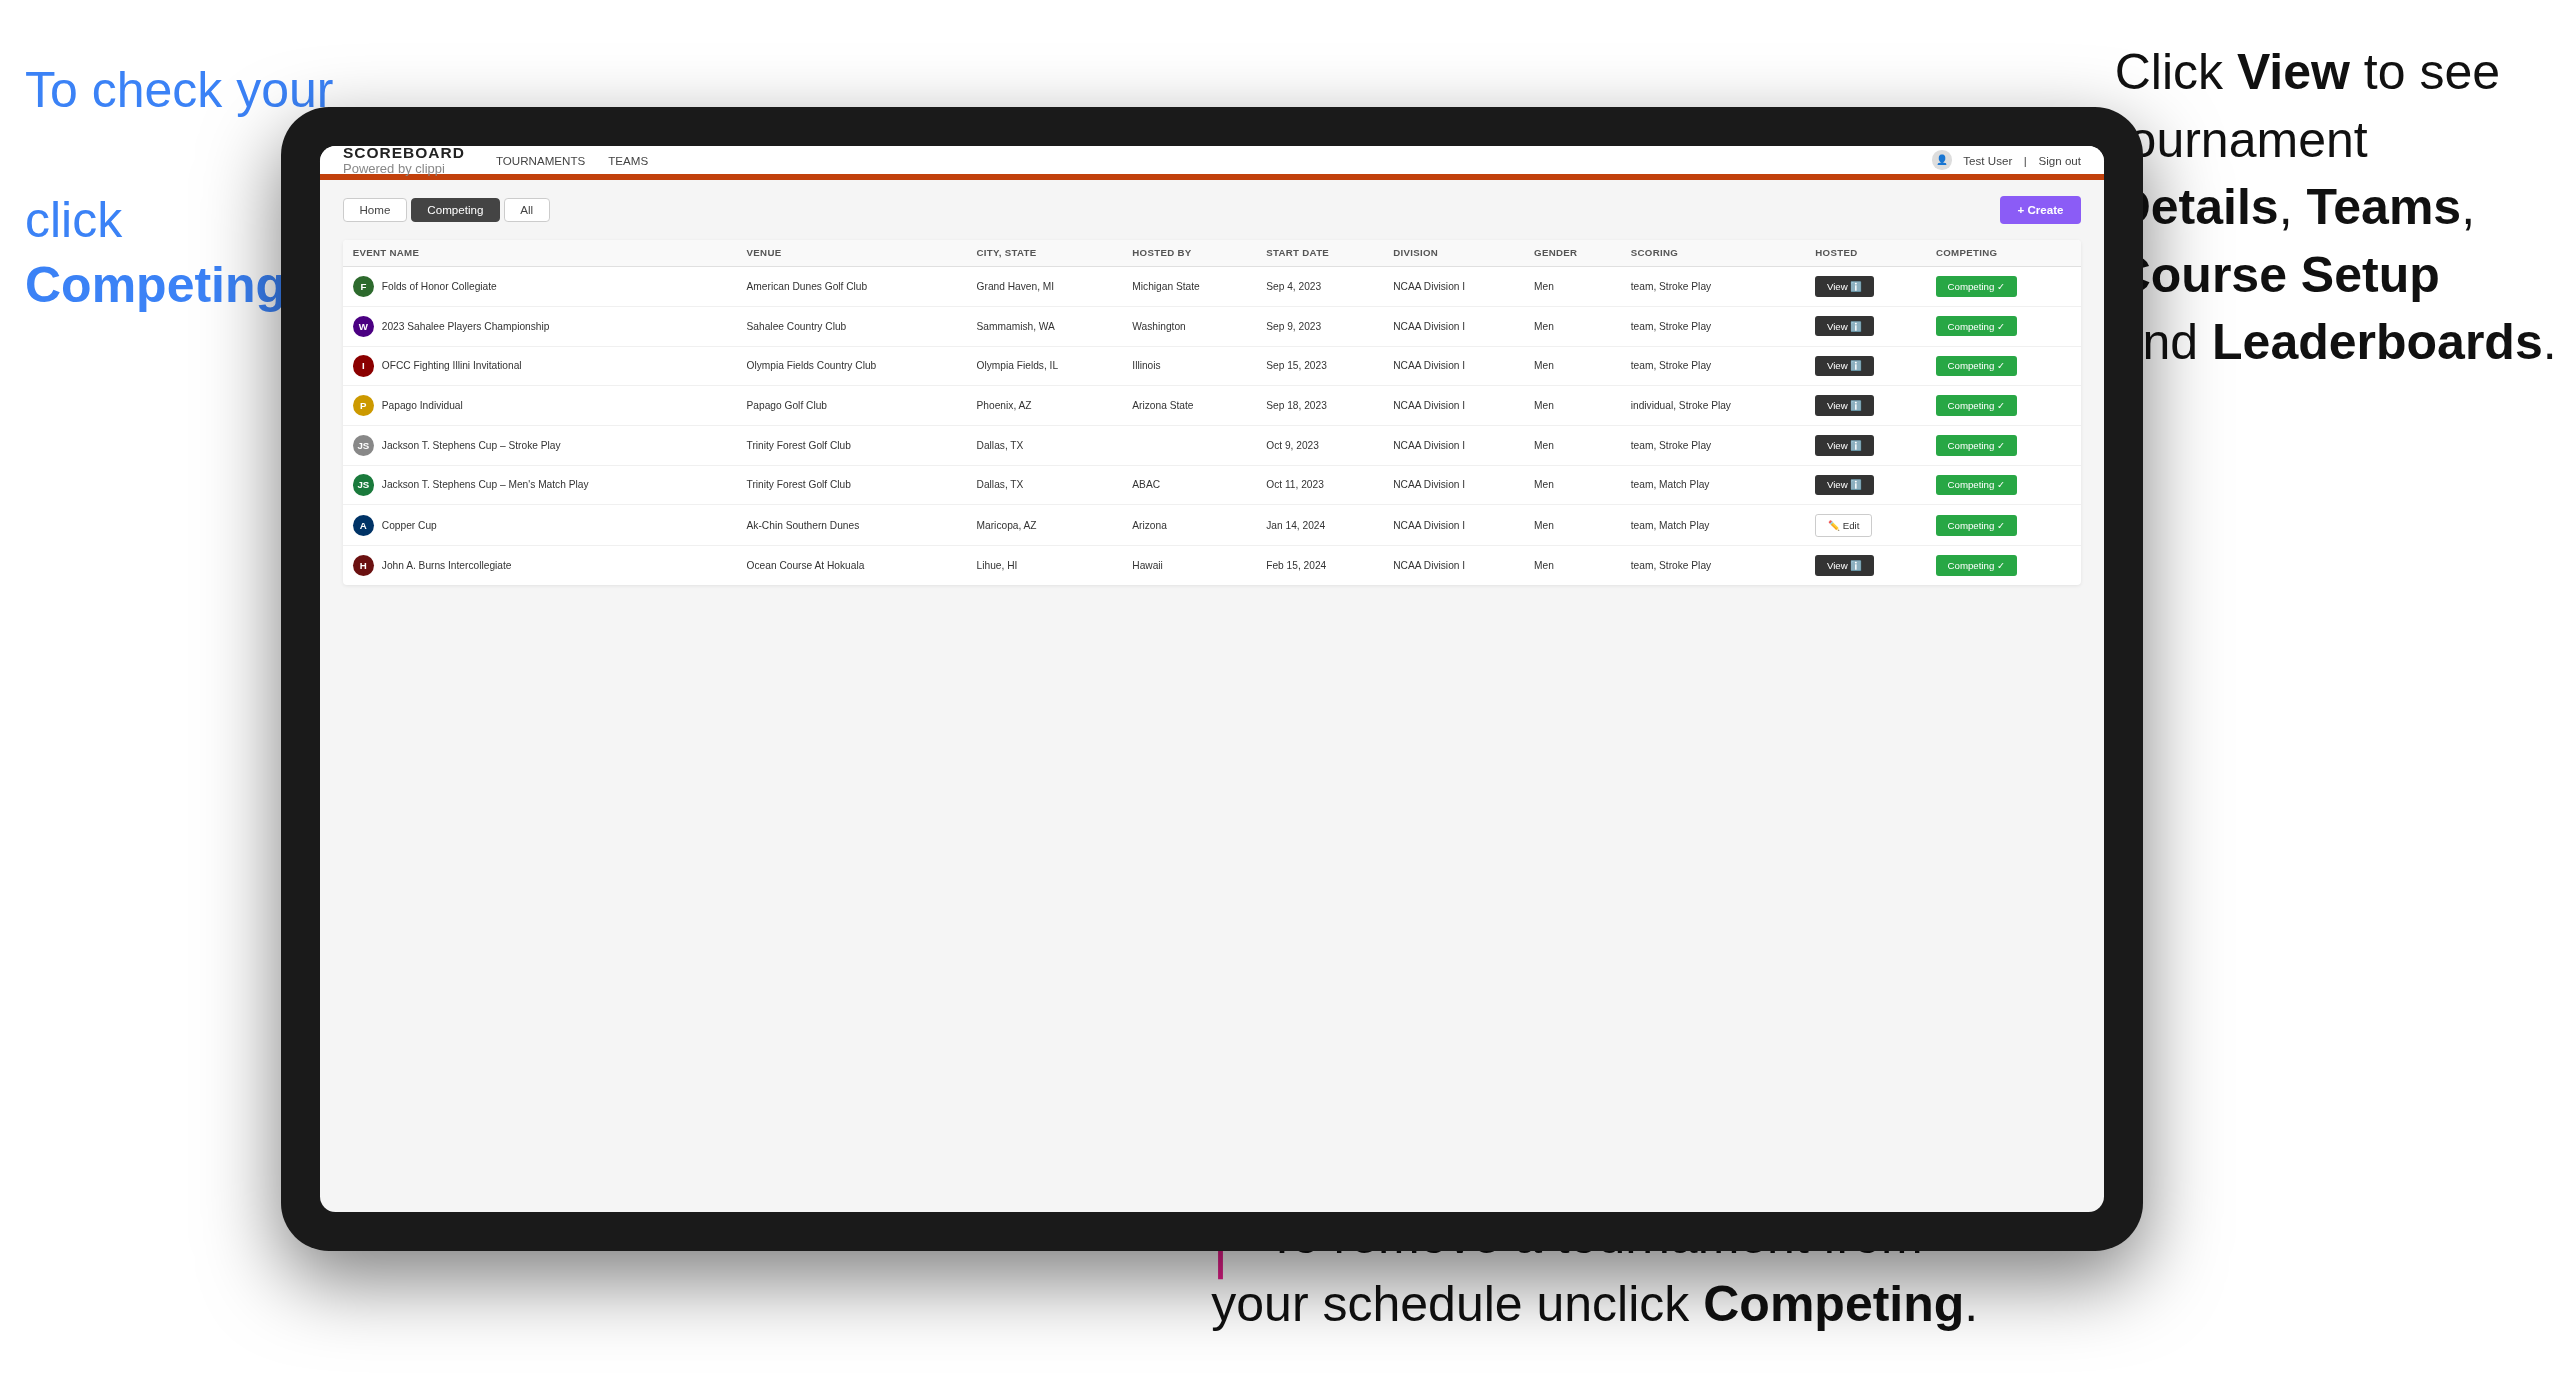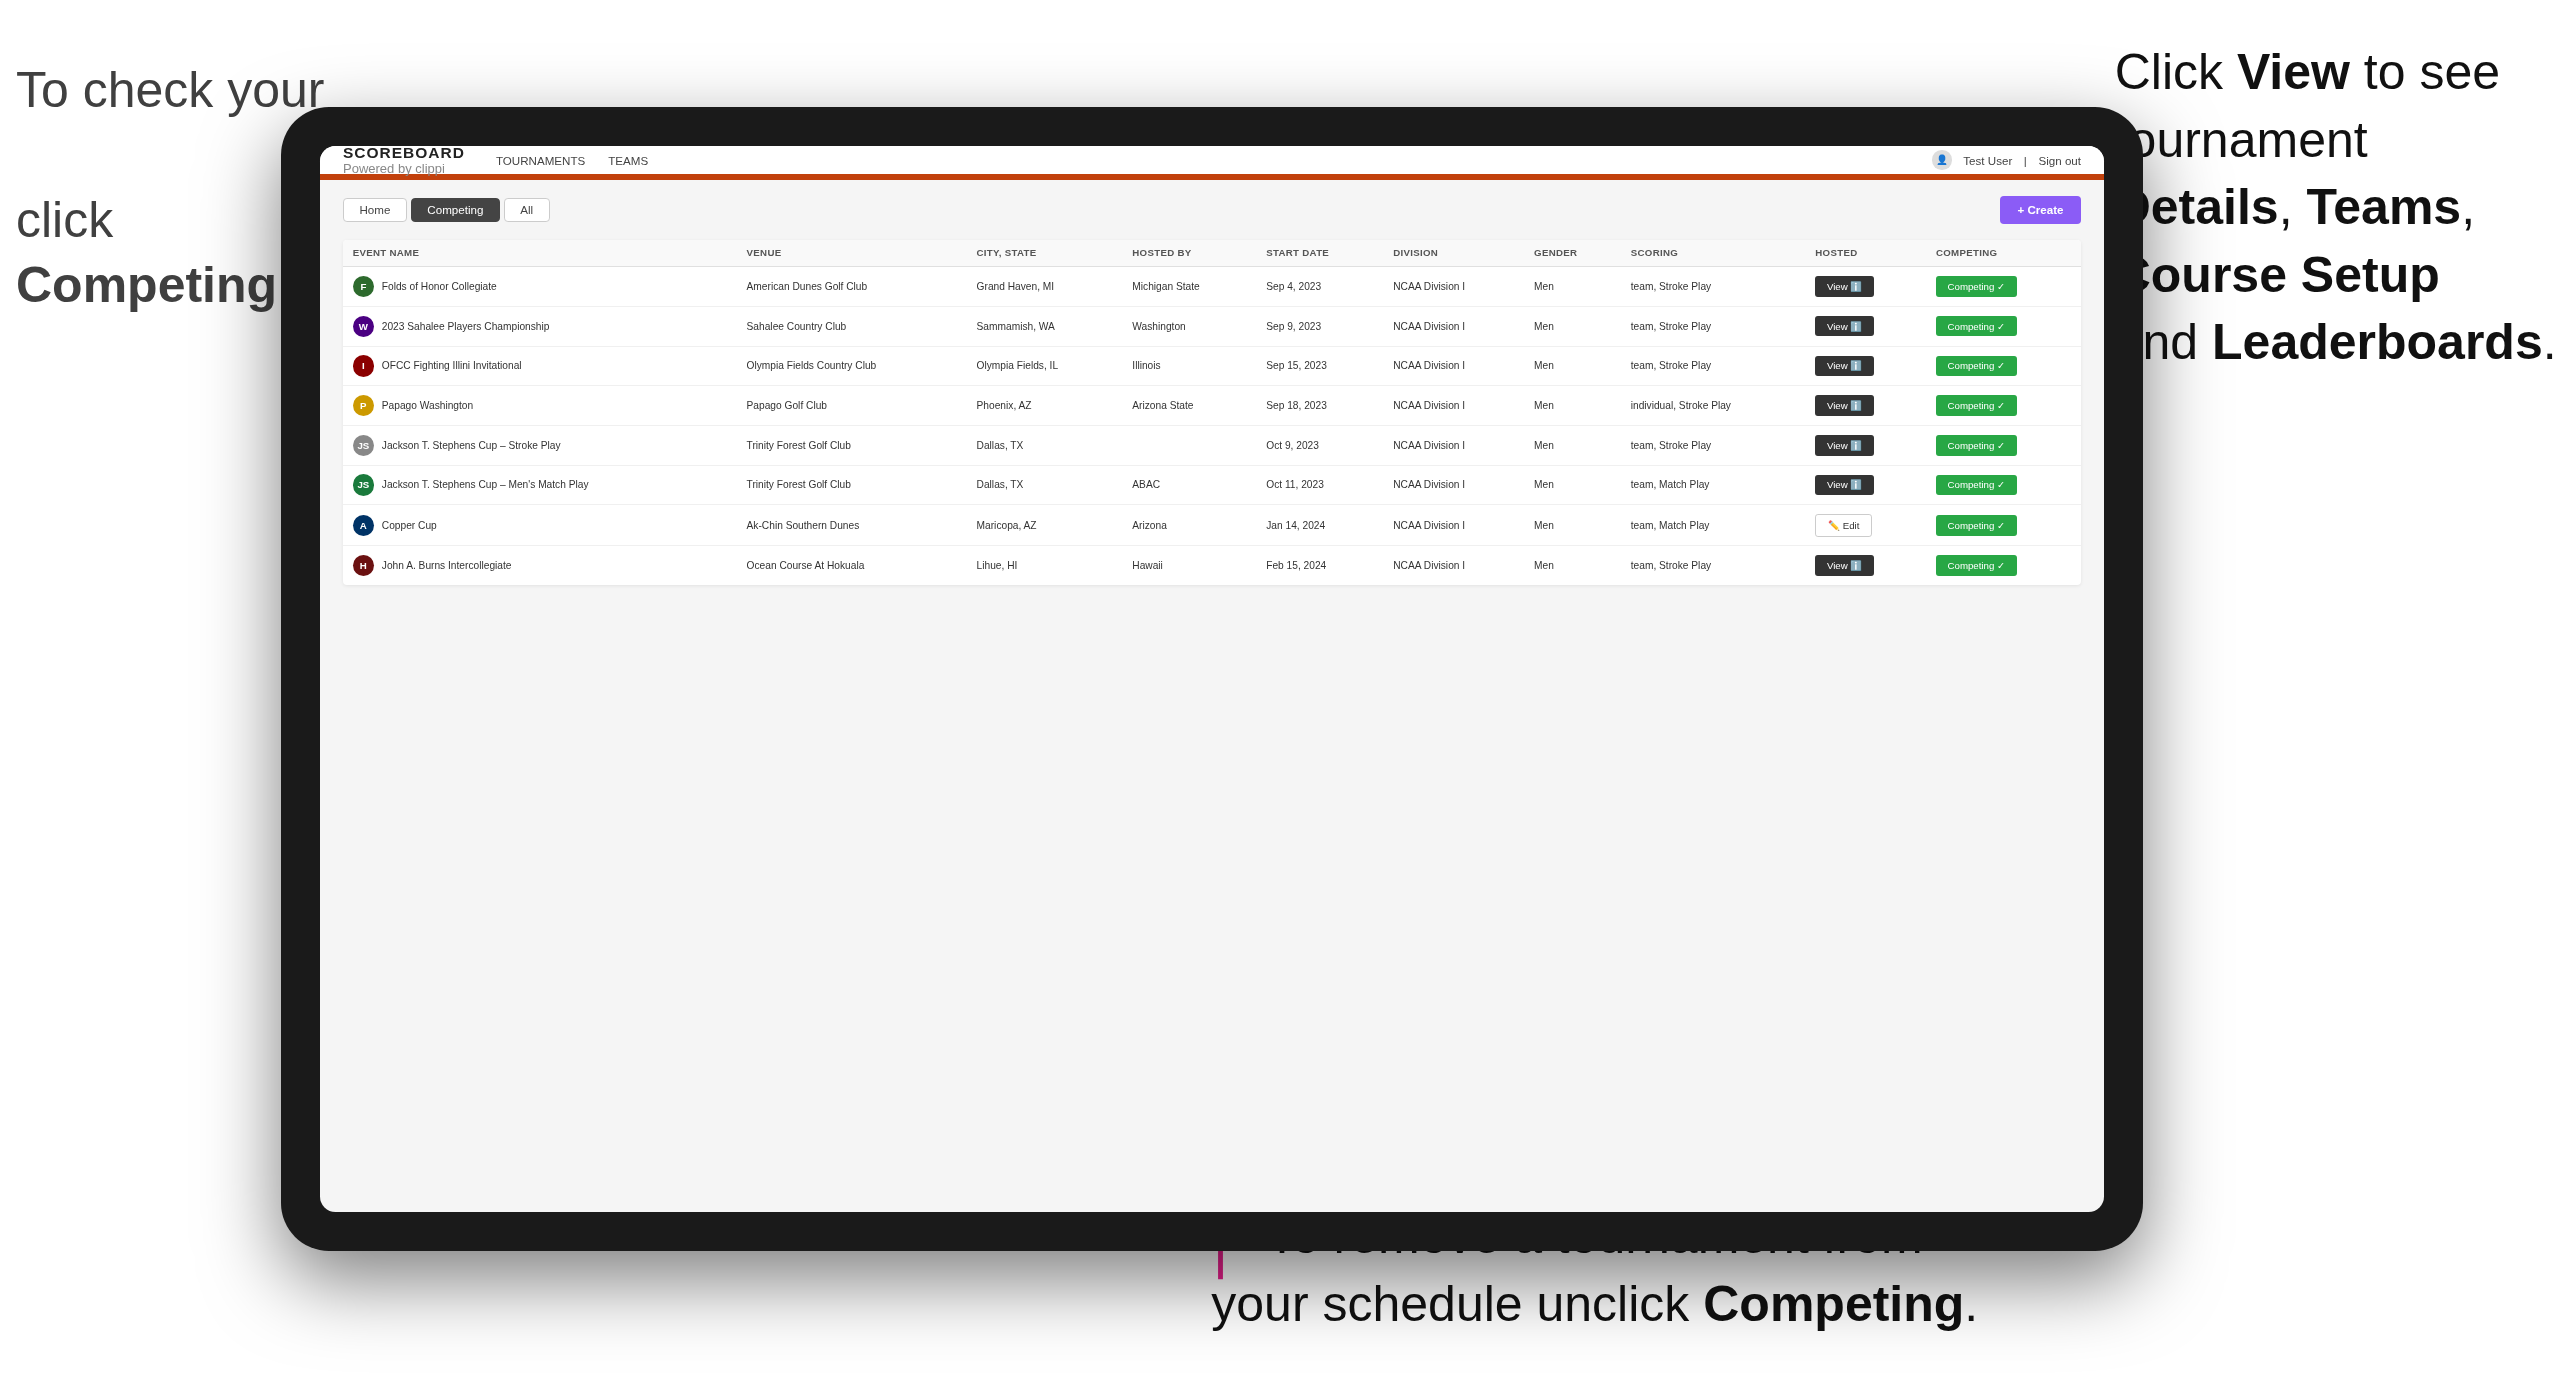--- a/index.html
+++ b/index.html
@@ -9,24 +9,24 @@
       background: #ffffff;
       font-family: -apple-system, BlinkMacSystemFont, 'Segoe UI', Arial, sans-serif;
       position: relative;
       overflow: hidden;
     }
 
     
     .annotation-top-left {
       position: absolute;
       top: 58px;
-      left: 16px;
+      left: 25px;
       font-size: 50px;
       line-height: 1.3;
-      color: #404040;
+      color: #3b82f6;
       max-width: 369px;
     }
     .annotation-top-left strong { font-weight: 900; }
 
     .annotation-top-right {
       position: absolute;
       top: 39px;
       right: 19.4px;
       font-size: 50px;
       line-height: 1.35;
@@ -427,21 +427,21 @@
                 <td>NCAA Division I</td>
                 <td>Men</td>
                 <td>team, Stroke Play</td>
                 <td><button class="view-btn">View ℹ️</button></td>
                 <td><button class="competing-btn">Competing ✓</button></td>
               </tr>
               <tr>
                 <td>
     <div class="event-name-cell">
       <div class="team-logo logo-yellow">P</div>
-      <span>Papago Washington</span>
+      <span>Papago Individual</span>
     </div>
   </td>
                 <td>Papago Golf Club</td>
                 <td>Phoenix, AZ</td>
                 <td>Arizona State</td>
                 <td>Sep 18, 2023</td>
                 <td>NCAA Division I</td>
                 <td>Men</td>
                 <td>individual, Stroke Play</td>
                 <td><button class="view-btn">View ℹ️</button></td>

